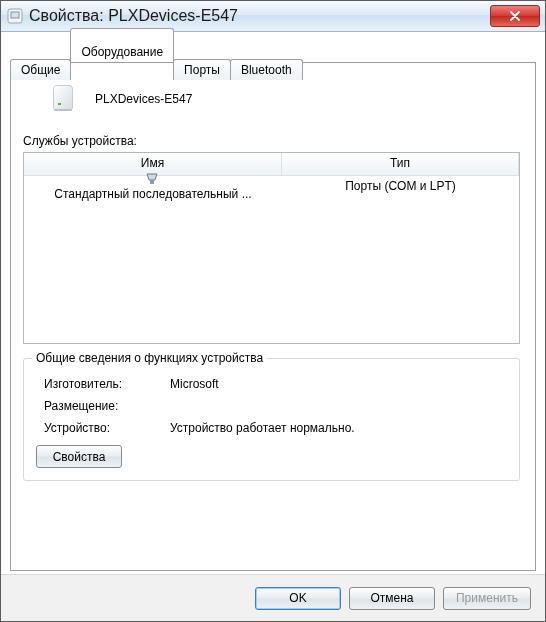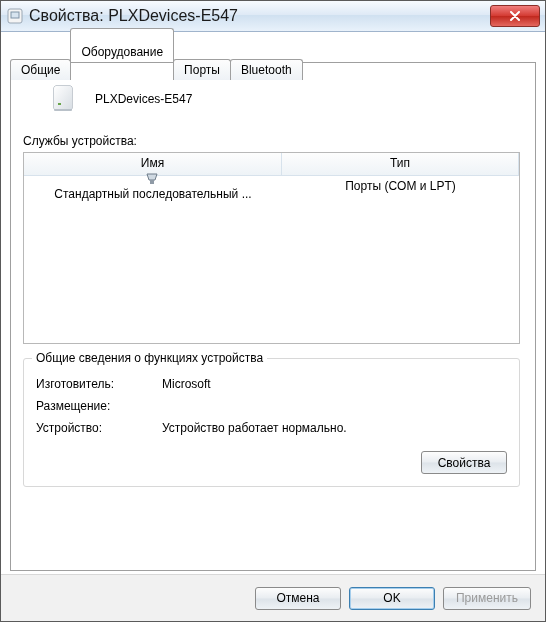--- a/index.html
+++ b/index.html
@@ -19,26 +19,26 @@
   .section-label{margin-bottom:4px;}
   .listview{border:1px solid #b8b8b8;height:190px;background:#fff;text-align:center;}
   .lv-head{display:flex;height:22px;background:linear-gradient(#fdfdfd,#eef3f7);border-bottom:1px solid #d7e2ec;}
   .lv-head .col{border-right:1px solid #d7e2ec;padding:3px 8px;box-sizing:border-box;}
   .lv-row{display:flex;height:20px;align-items:center;}
   .lv-row .cell{padding:0 4px;box-sizing:border-box;white-space:nowrap;overflow:hidden;text-overflow:ellipsis;flex-direction:column;}
   .lv-row .cell.first{display:flex;align-items:center;}
   .port-icon{width:16px;height:16px;margin-right:2px;flex-shrink:0;}
   .groupbox{border:1px solid #d8d8d8;border-radius:3px;margin-top:14px;padding:10px 12px 12px 12px;position:relative;}
   .groupbox .legend{position:absolute;top:-8px;left:8px;background:#fff;padding:0 4px;}
-  .info-row{display:flex;margin:8px 0;align-items:flex-end;}
+  .info-row{display:flex;margin:8px 8px;align-items:flex-end;}
   .info-row .k{width:126px;}
   .btn{min-width:86px;height:23px;border:1px solid #8a8a8a;border-radius:3px;background:linear-gradient(#fdfdfd,#e9edf1 48%,#dde3e9 52%,#eef2f6);cursor:pointer;font:inherit;padding:0 12px;}
   .btn:disabled{color:#9a9a9a;cursor:default;}
   .btn.default{border-color:#3c7fb1;box-shadow:0 0 0 1px #a4cdec inset;}
-  .props-btn-wrap{display:flex;justify-content:flex-end;margin-top:16px;}
+  .props-btn-wrap{display:flex;margin-top:10px;}
   .bottom-bar{position:absolute;left:0;right:0;bottom:0;height:46px;border-top:1px solid #d8d8d8;background:#f1f1f1;display:flex;align-items:center;justify-content:flex-end;gap:8px;padding-right:14px;}
   .col-name{width:258px;}
   .col-type{flex:1;}
 </style>
 </head>
 <body>
 
 <div class="window">
 
   <div class="titlebar">
@@ -120,18 +120,18 @@
         </div>
         <div class="props-btn-wrap">
           <button class="btn">Свойства</button>
         </div>
       </div>
 
     </div>
   </div>
 
   <div class="bottom-bar">
+    <button class="btn default">OK</button>
     <button class="btn">Отмена</button>
-    <button class="btn default">OK</button>
     <button class="btn" disabled="">Применить</button>
   </div>
 
 </div>
 
 </body></html>

